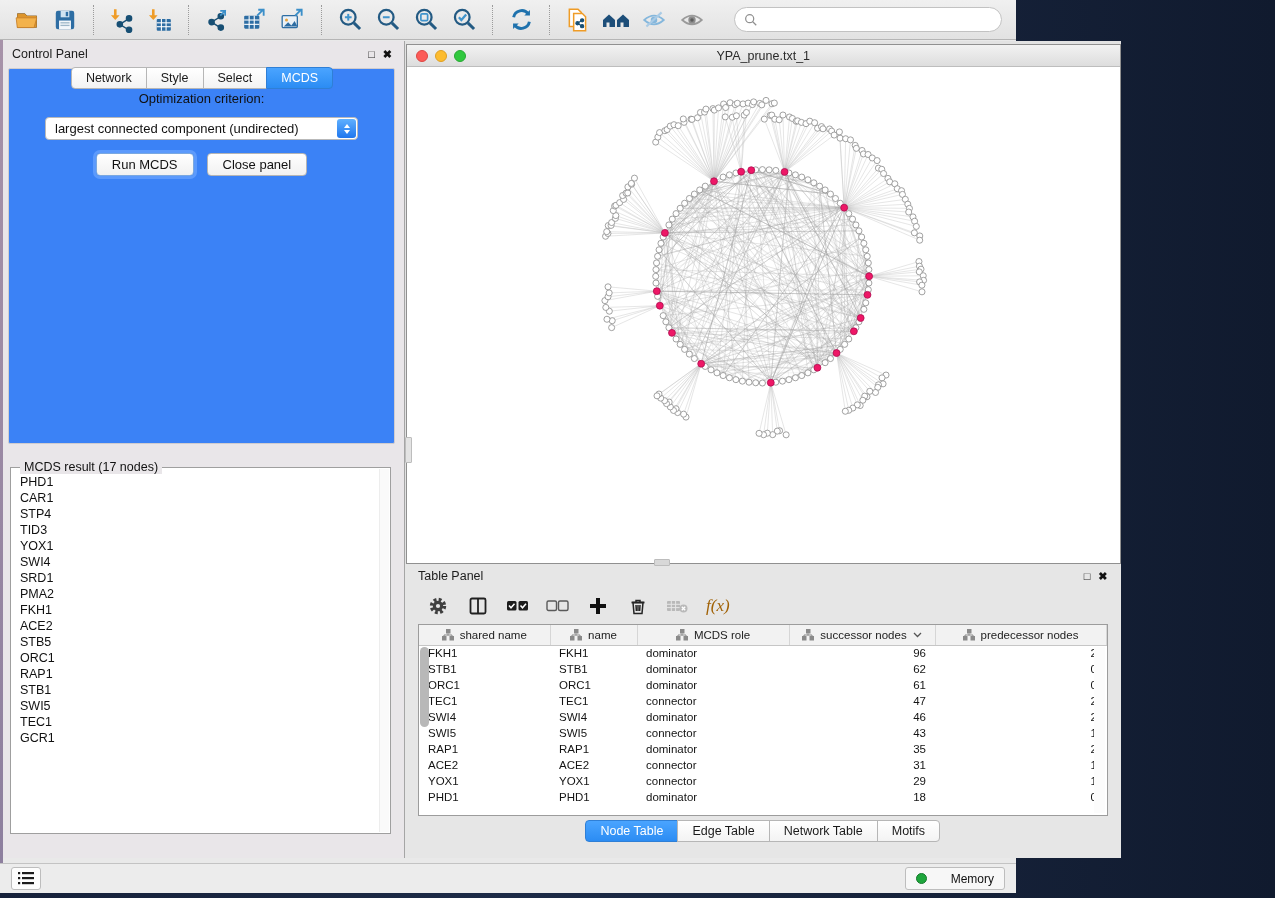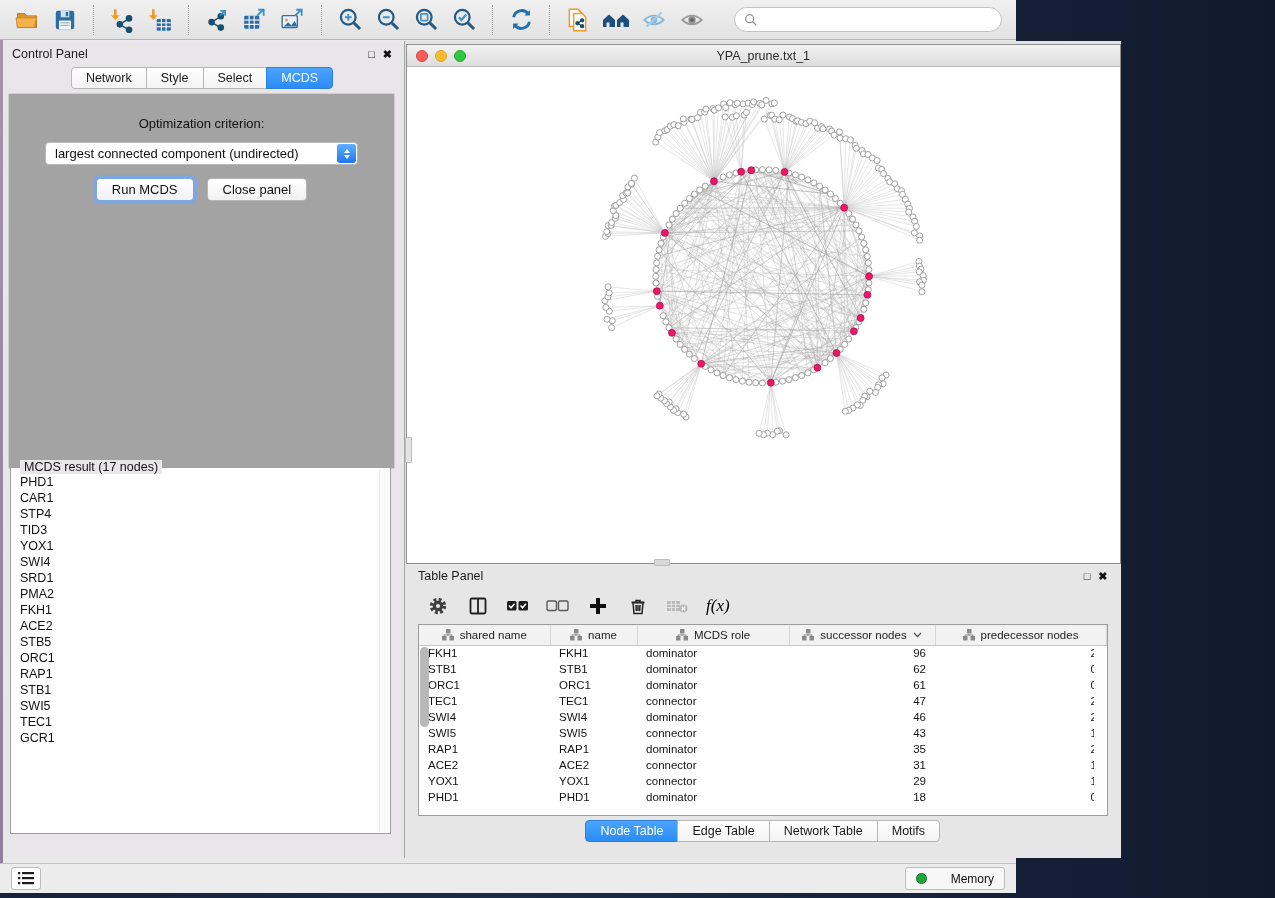--- a/index.html
+++ b/index.html
@@ -33,22 +33,22 @@
   .float-btn { font-size:11px; color:#222; line-height:1; }
   .close-btn { font-size:11px; font-weight:bold; color:#111; line-height:1; }
 
   .seg-row { display:flex; justify-content:center; position:relative; z-index:3; }
   .seg-tab { background:linear-gradient(#ffffff,#f3f3f3); border:1px solid #b6b6b6; margin-left:-1px;
     padding:3px 14px; font-size:12.5px; color:#1a1a1a; white-space:nowrap; }
   .seg-tab:first-child { border-radius:4px 0 0 4px; margin-left:0; }
   .seg-tab:last-child { border-radius:0 4px 4px 0; }
   .seg-tab.selected { background:linear-gradient(#4aa4ff,#2b8cf3); border-color:#2f7fd6; color:#fff; }
 
-  .cp-content { position:absolute; left:8px; right:9px; top:52px; height:376px;
-    background:#a3a3a3; border:1px solid #cfcccf; border-radius:2px; text-align:center; padding-top:22px; }
+  .cp-content { position:absolute; left:8px; right:9px; top:27px; height:376px;
+    background:#3b82f6; border:1px solid #cfcccf; border-radius:2px; text-align:center; padding-top:22px; }
   .opt-label { font-size:13px; color:#111; margin-bottom:11px; }
   .dropdown { position:relative; width:313px; height:23px; margin:0 auto; background:#fff;
     border:1px solid #b9b9b9; border-radius:4px; display:flex; align-items:center; padding:0 24px 0 9px; }
   .dropdown .dd-value { font-size:13px; color:#111; white-space:nowrap; }
   .dd-stepper { position:absolute; right:1px; top:1px; bottom:1px; width:19px; border-radius:3px;
     background:linear-gradient(#5fb0ff,#1f76ee); display:flex; flex-direction:column; align-items:center; justify-content:center; gap:2px; }
   .dd-stepper i { width:0; height:0; border-left:3.5px solid transparent; border-right:3.5px solid transparent; }
   .dd-up { border-bottom:4px solid #fff; } .dd-down { border-top:4px solid #fff; }
   .btn-row { margin-top:13px; display:flex; justify-content:center; gap:13px; }
   .mac-btn { background:linear-gradient(#ffffff,#f1f1f1); border:1px solid #b5b5b5; border-radius:4px;
@@ -81,21 +81,21 @@
     border:1px solid #bdbdbd; border-radius:1px; z-index:50; }
   .h-grip { position:absolute; left:654px; top:559px; width:16px; height:7px; background:#d8d8d8;
     border:1px solid #bdbdbd; border-radius:1px; z-index:50; }
 
   
   .table-panel { flex:1; display:flex; flex-direction:column; padding:0 13px; position:relative; background:#e6e6e6; }
   .tp-header { height:24px; display:flex; align-items:center; font-size:12.5px; color:#1c1c1c; }
   .tp-header .win-btns { margin-left:auto; display:flex; gap:8px; align-items:center; }
   .tp-toolbar { height:36px; display:flex; align-items:center; gap:16px; padding:0 8px; }
   .tp-tool { width:24px; height:24px; display:flex; align-items:center; justify-content:center; }
-  .fx-label { font-family:"Liberation Serif",serif; font-style:italic; font-size:17px; color:#000000; }
+  .fx-label { font-family:"Liberation Serif",serif; font-style:italic; font-size:17px; color:#a16207; }
 
   .table-wrap { border:1px solid #9c9c9c; background:#fff; height:192px; position:relative; overflow:hidden; }
   table.data { border-collapse:collapse; width:100%; table-layout:fixed; }
   table.data th { background:#f2f2f2; border-right:1px solid #d6d6d6; border-bottom:1px solid #c6c6c6;
     font-weight:normal; font-size:11.5px; color:#222; height:20px; padding:0 4px; position:relative; }
   .th-inner { display:flex; align-items:center; justify-content:center; gap:6px; }
   table.data td { font-size:11.5px; color:#141414; height:16px; padding:0 9px; white-space:nowrap; overflow:hidden; }
   td.num { text-align:right; padding-right:13px; }
   .tbl-scroll { position:absolute; top:22px; bottom:2px; right:2px; width:11px; background:#fcfcfc; }
   .tbl-thumb { position:absolute; top:22px; left:1px; width:9px; height:80px; background:#b8b8b8; border-radius:5px; }

